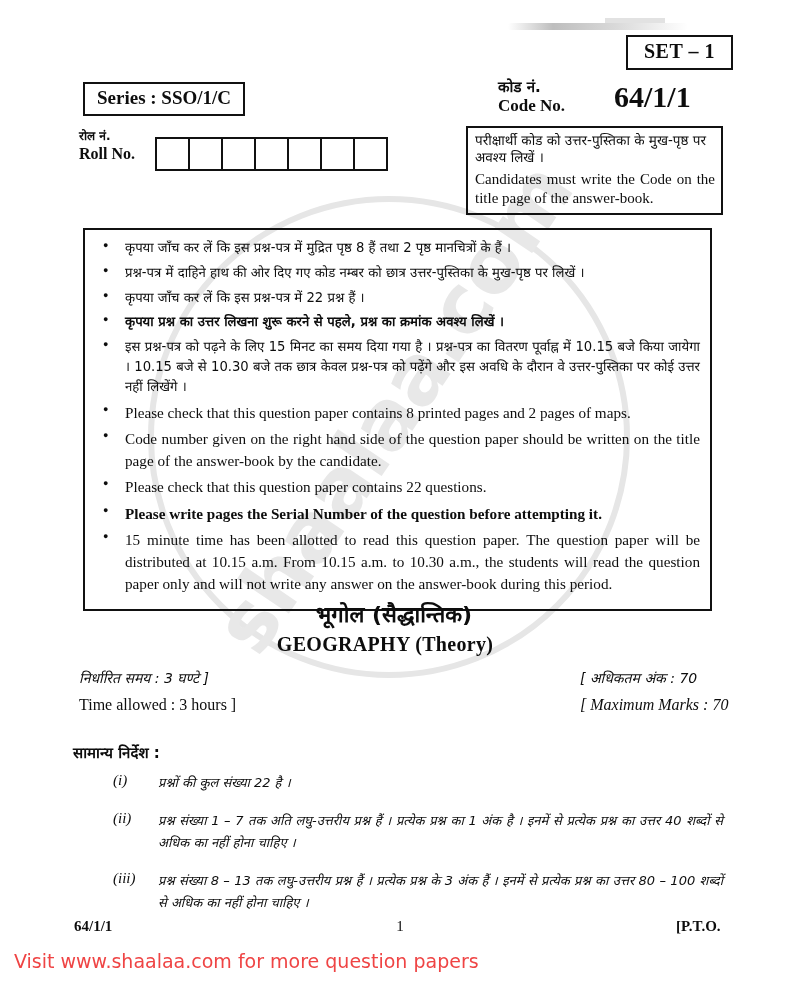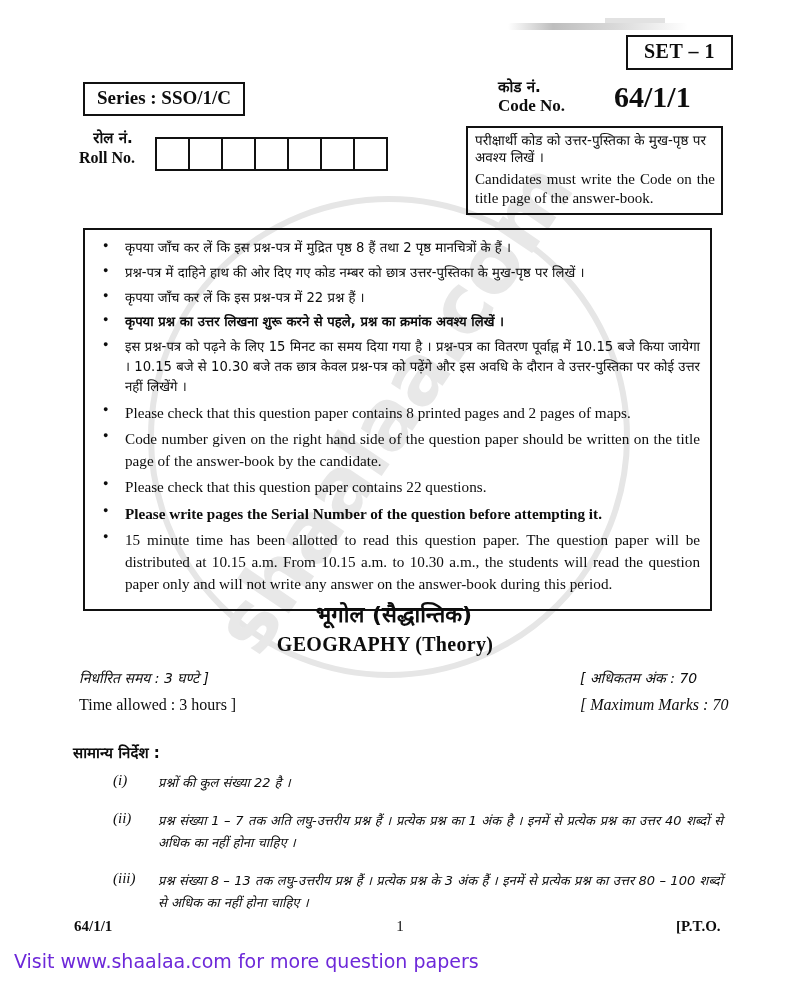--- a/index.html
+++ b/index.html
@@ -95,21 +95,21 @@
     font-weight: bold;
   }
 
   
   #roll-block { left: 79px; top: 129px; width: 380px; }
   #roll-labels {
     position: absolute; left: 0; top: 0;
     width: 68px;
     line-height: 1.25;
   }
-  .roll-hi { font-size: 15px; font-weight: bold; font-family: "DejaVu Sans", sans-serif; text-align: center;}
+  .roll-hi { font-size: 12px; font-weight: bold; font-family: "DejaVu Sans", sans-serif;}
   .roll-en { font-size: 16px; font-weight: bold; }
   #roll-grid {
     position: absolute;
     left: 76px; top: 8px;
     display: flex;
     border: 2px solid #111;
   }
   #roll-grid .cell {
     width: 31px; height: 30px;
     border-right: 2px solid #111;
@@ -237,21 +237,21 @@
   }
 
   
   #footer-code { left: 74px; top: 918px; font-size: 15px; font-weight: bold; }
   #footer-page { left: 0; top: 918px; width: 800px; text-align: center; font-size: 15px; }
   #footer-pto { left: 676px; top: 918px; font-size: 15px; font-weight: bold; }
   #footer-visit {
     left: 14px; top: 950px;
     font-family: "DejaVu Sans", sans-serif;
     font-size: 19px;
-    color: #6d28d9;
+    color: #ef4444;
   }
 </style>
 </head>
 <body>
 
 <div id="watermark-layer">
   <div id="wm-circle"></div>
   <div id="wm-text">shaalaa.com</div>
   <div id="scan-smudge"></div>
   <div id="scan-smudge2"></div>

